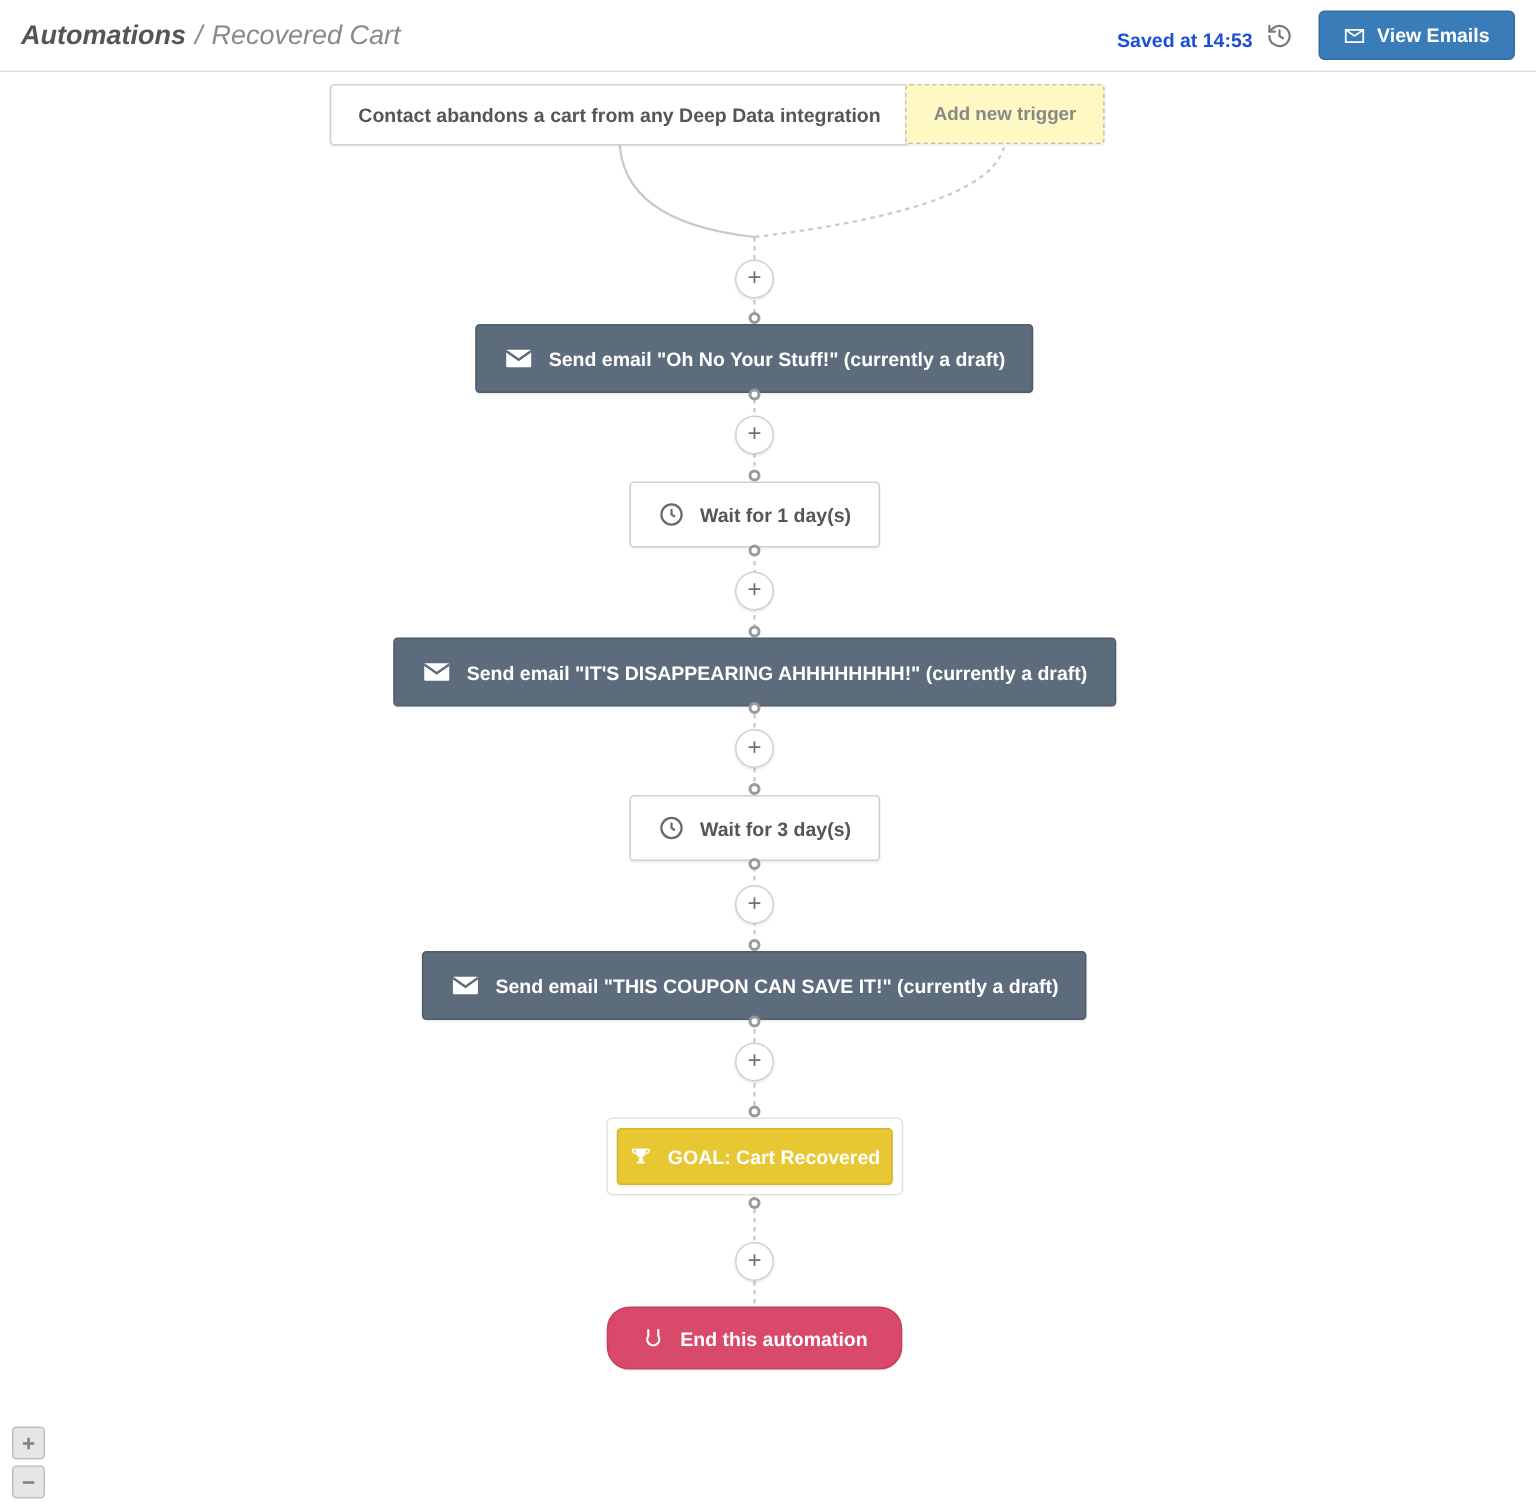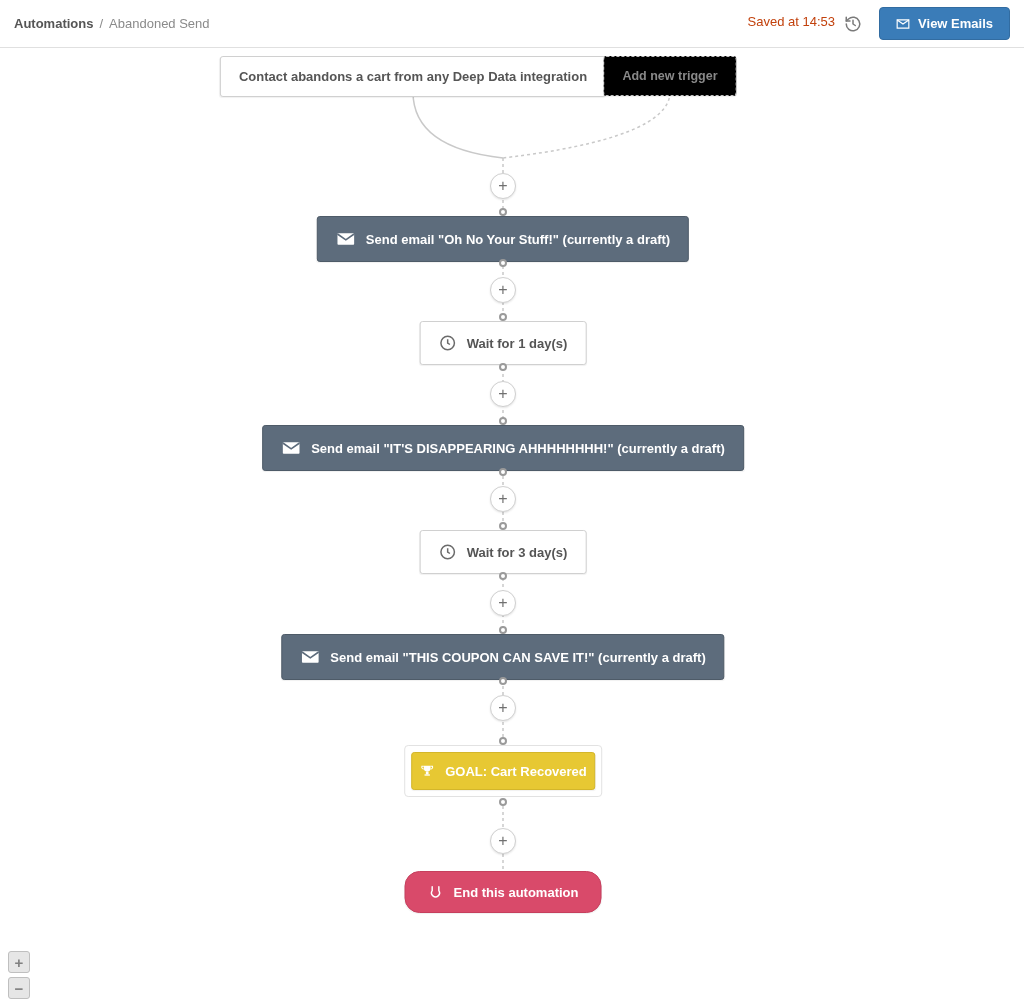--- a/index.html
+++ b/index.html
@@ -33,33 +33,34 @@
   }
   
   .header {
     height: 48px;
     border-bottom: 1px solid var(--border);
     display: flex;
     align-items: center;
     padding: 0 14px;
   }
   .breadcrumb {
-    font-size: 13px;
+    font-size: 18px;
     font-weight: 600;
     color: #555;
     display: flex;
     gap: 6px;
     align-items: center;
+    font-style: italic;
   }
   .breadcrumb .sep { color: var(--text-muted); font-weight: 400; }
   .breadcrumb .current { color: var(--text-muted); font-weight: 400; }
   .header-spacer { flex: 1; }
   .saved-wrap {
-    display: flex; align-items: flex-start; gap: 8px;
-    color: #c2410c; font-size: 13px;
+    display: flex; align-items: flex-end; gap: 8px;
+    color: #1d4ed8; font-size: 13px; font-weight: bold;
   }
   .history-icon {
     width: 20px; height: 20px; display:flex; align-items:center; justify-content:center;
     color: #7a7a7a;
   }
   .btn-primary {
     margin-left: 16px;
     background: var(--blue);
     border: 1px solid var(--blue-border);
     color: #fff;
@@ -96,21 +97,21 @@
     box-shadow: 0 1px 1px rgba(0,0,0,0.06);
     transform: translateX(-50%);
   }
   .node.white {
     background: #fff;
     border: 1px solid var(--node-white-border);
     color: #555;
     font-weight: 600;
   }
   .node.dashed {
-    background: #000000;
+    background: #fef9c3;
     border: 1px dashed #c0c0c0;
     color: #888;
     font-weight: 600;
     font-size: 12.5px;
   }
   .node.slate {
     background: var(--slate);
     border: 1px solid var(--slate-border);
     color: #fff;
   }
@@ -179,21 +180,21 @@
     user-select: none;
   }
 </style>
 </head>
 <body>
 
 <div class="header">
   <div class="breadcrumb">
     <span>Automations</span>
     <span class="sep">/</span>
-    <span class="current">Abandoned Send</span>
+    <span class="current">Recovered Cart</span>
   </div>
   <div class="header-spacer"></div>
   <div class="saved-wrap">
     <span>Saved at 14:53</span>
     <span class="history-icon">
       <svg viewBox="0 0 24 24" width="18" height="18" fill="none" stroke="currentColor" stroke-width="2" stroke-linecap="round" stroke-linejoin="round">
         <path d="M3 12a9 9 0 1 0 3-6.7L3 8"></path>
         <polyline points="3 3 3 8 8 8"></polyline>
         <polyline points="12 7 12 12 15 14"></polyline>
       </svg>

